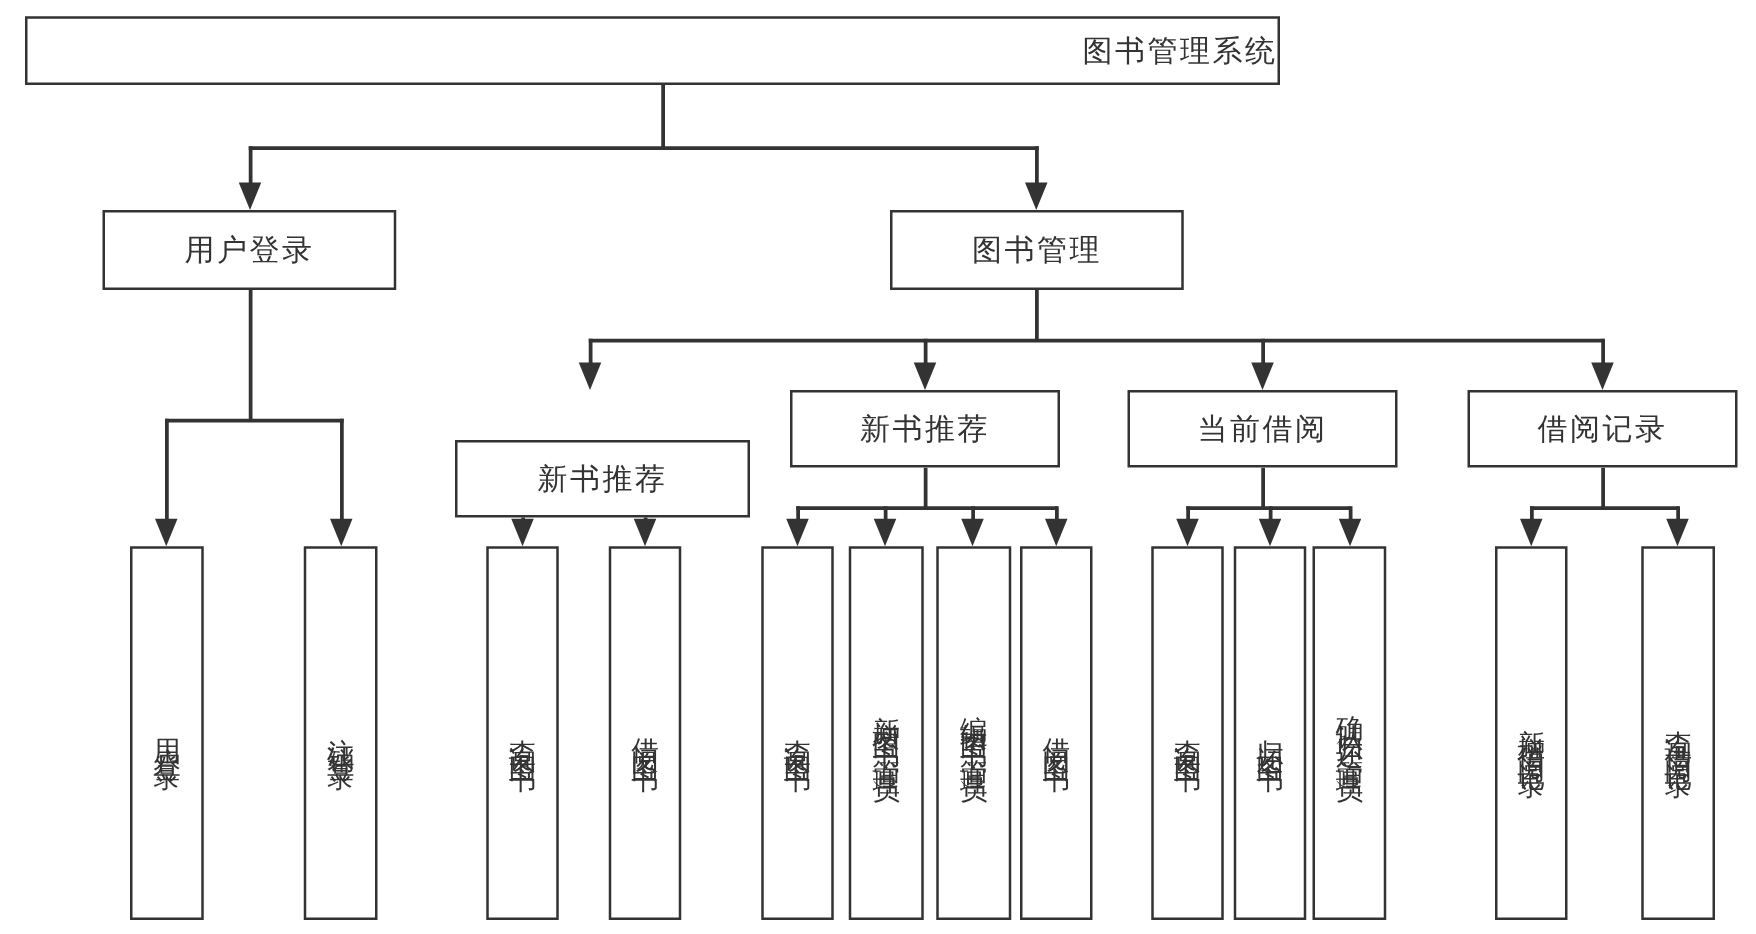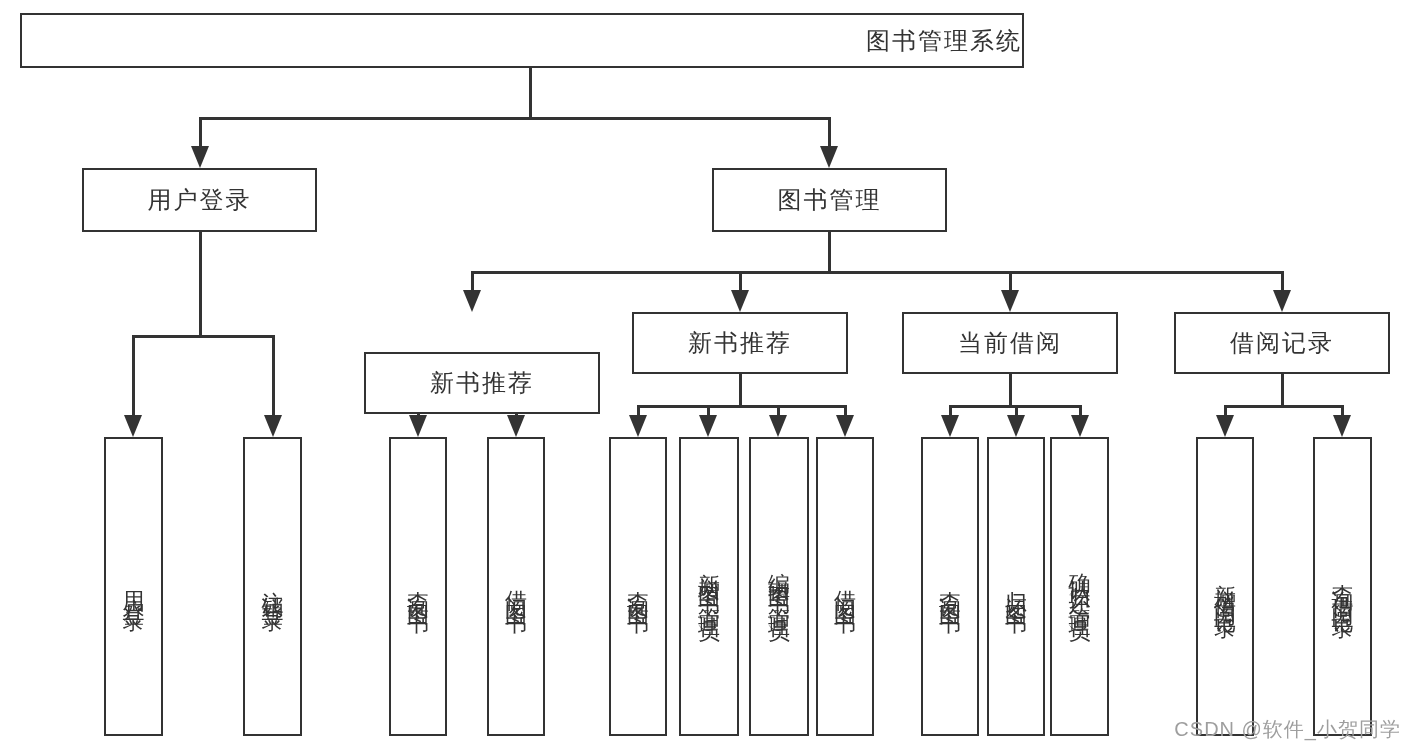--- a/index.html
+++ b/index.html
@@ -185,17 +185,14 @@
     <span>确认归还（管理员）</span>
   </div>
 
   <div class="node leaf" style="left:1196px; top:437px; width:58px; height:299px;">
     <span>新增借阅记录</span>
   </div>
   <div class="node leaf" style="left:1313px; top:437px; width:59px; height:299px;">
     <span>查询借阅记录</span>
   </div>
 
-  <div class="watermark">
-    <span>CSDN @软件_小贺同学</span>
-  </div>
 
 </div>
 
 </body></html>

